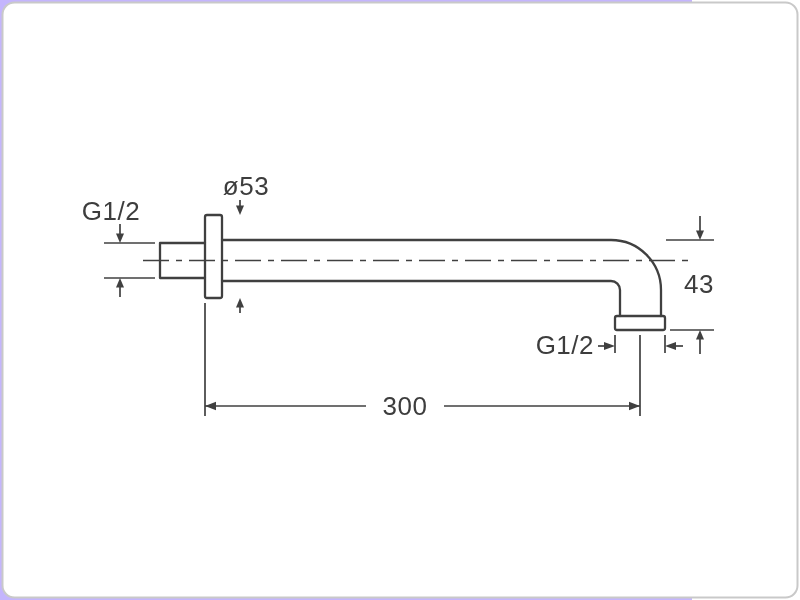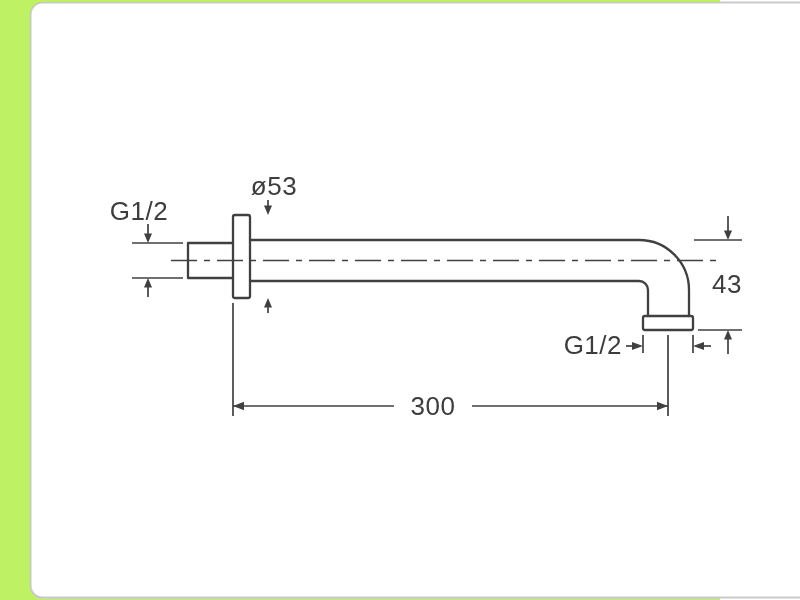--- a/index.html
+++ b/index.html
@@ -4,23 +4,22 @@
 <style>
   html, body {
     margin: 0;
     padding: 0;
     background: #ffffff;
   }
   .stage {
     width: 692px;
     height: 600px;
     position: relative;
-    background: #bef264;
+    background: #c4b5fd;
     font-family: "Liberation Sans", "DejaVu Sans", sans-serif;
-    padding-left: 28px;
   }
   svg { display: block; }
   text {
     font-family: "Liberation Sans", "DejaVu Sans", sans-serif;
     letter-spacing: 0.5px;
   }
 </style>
 </head>
 <body>
 

